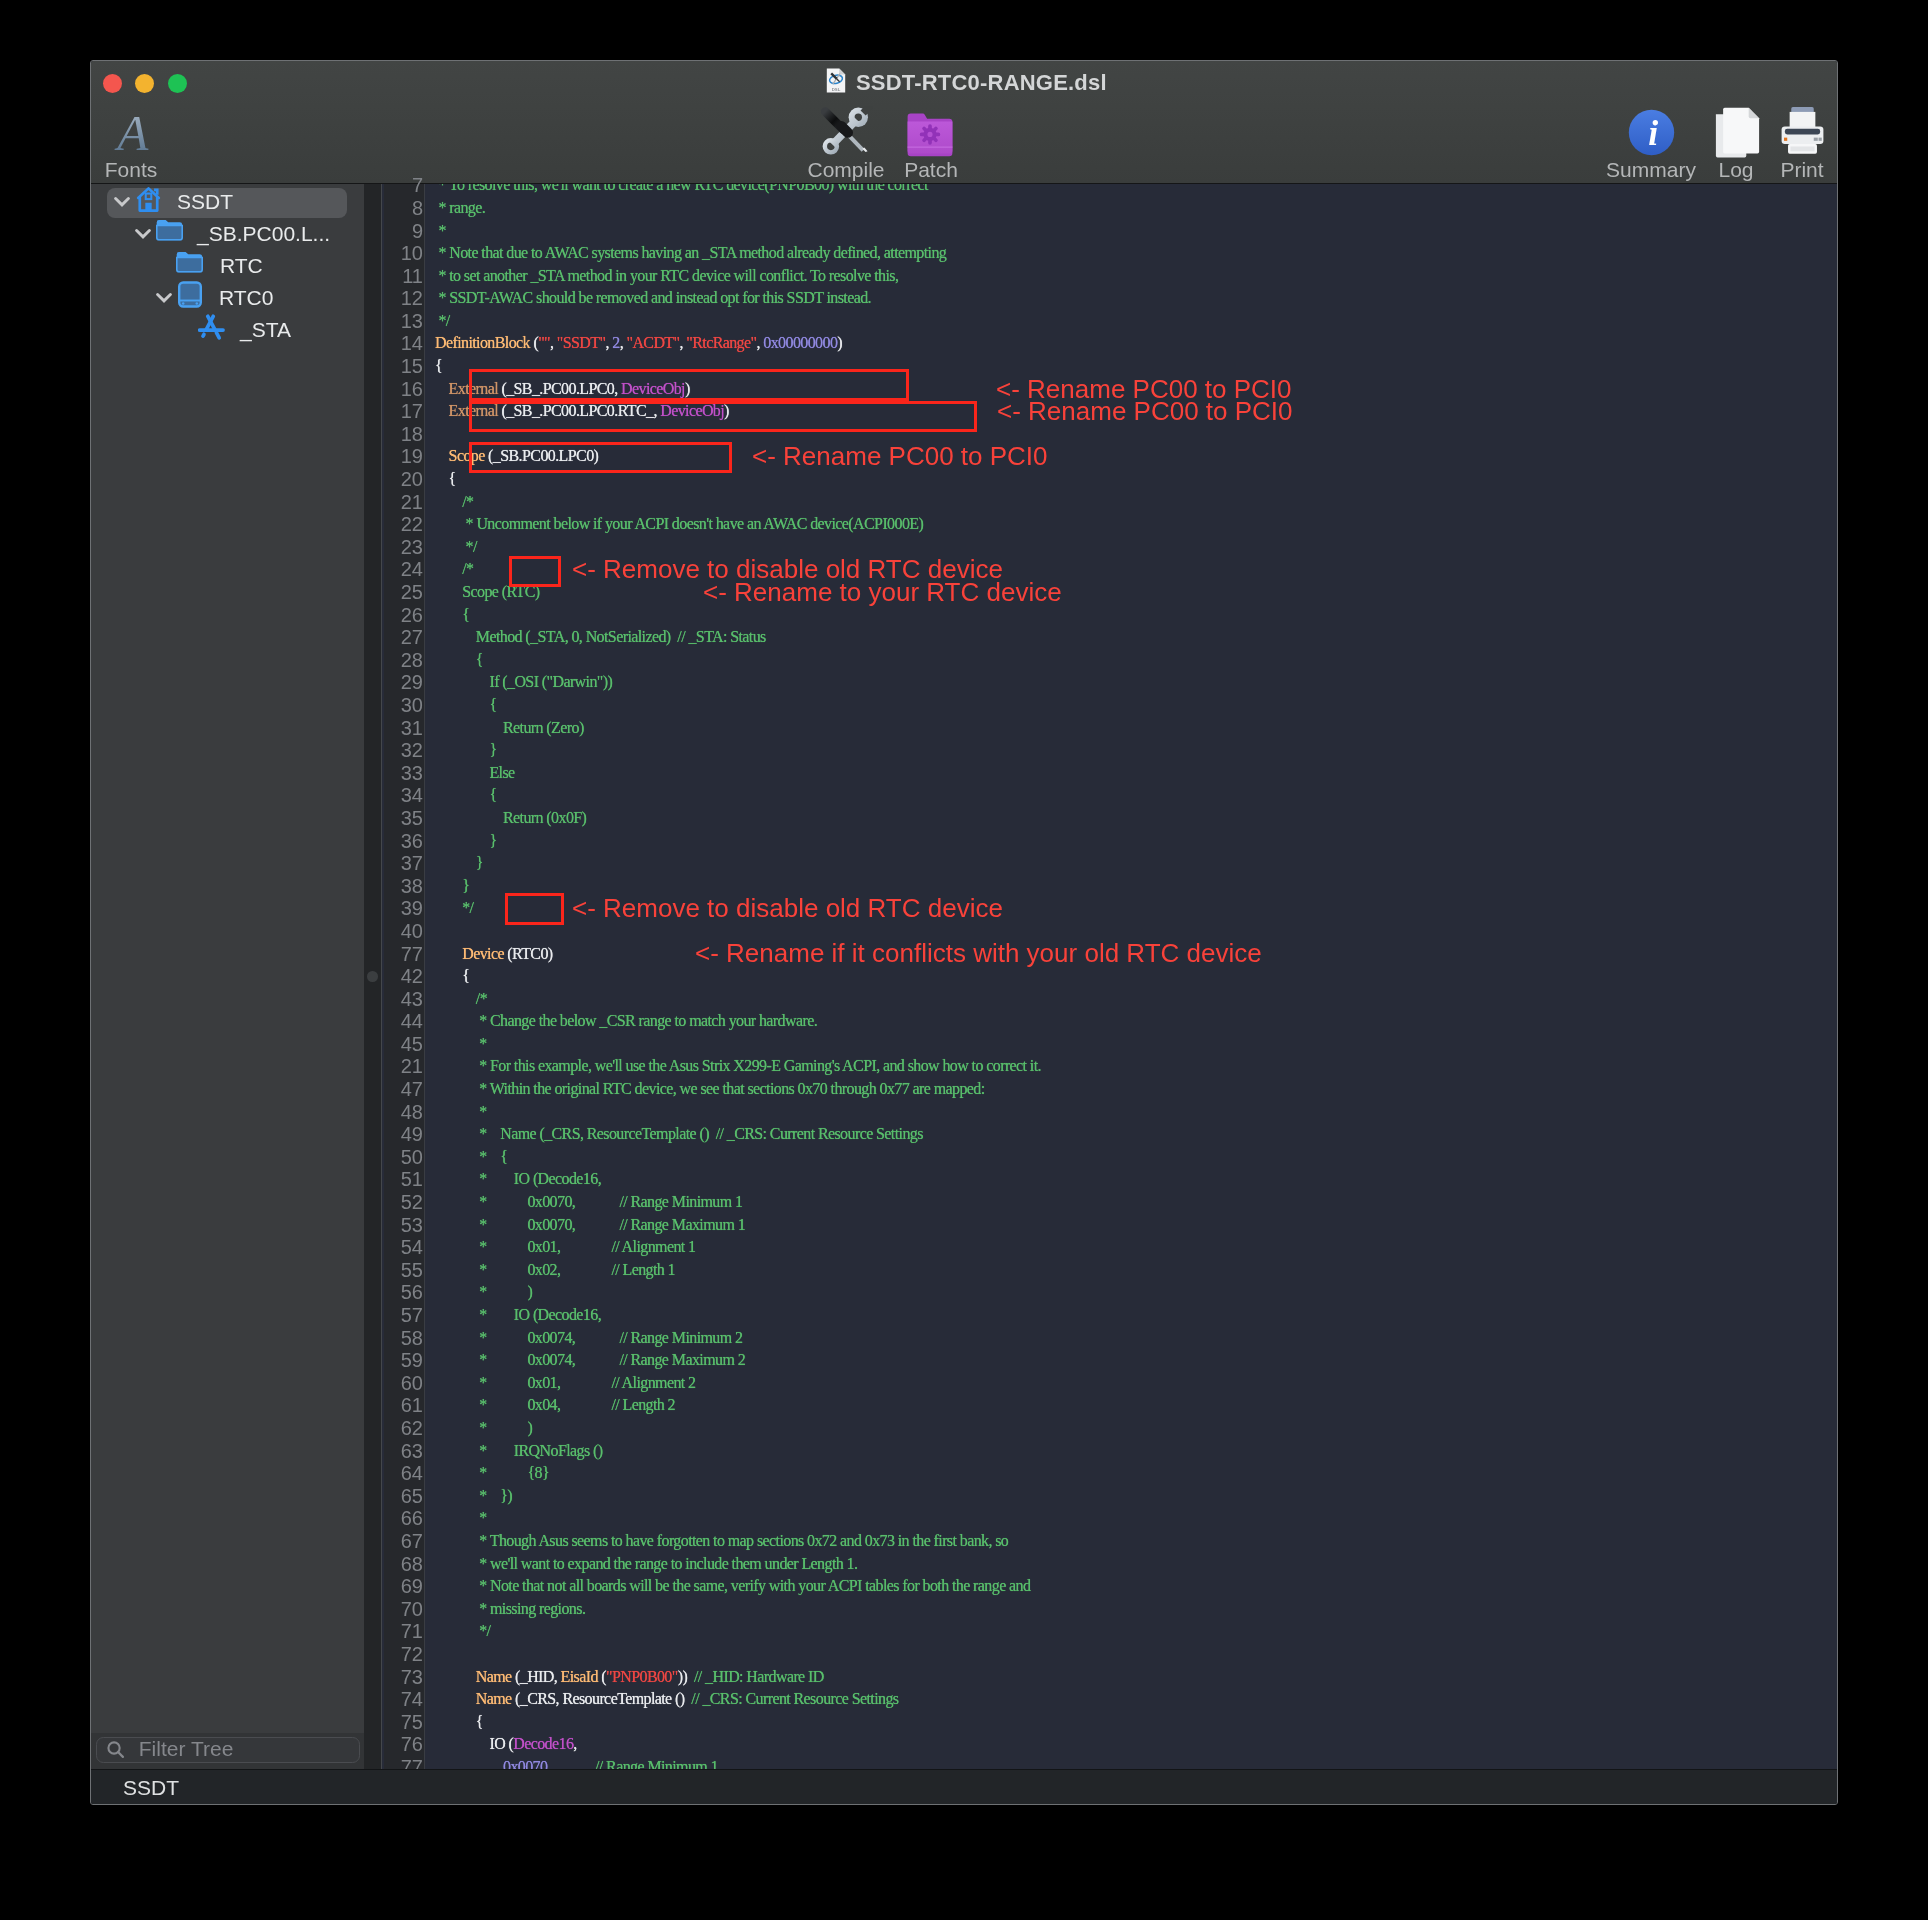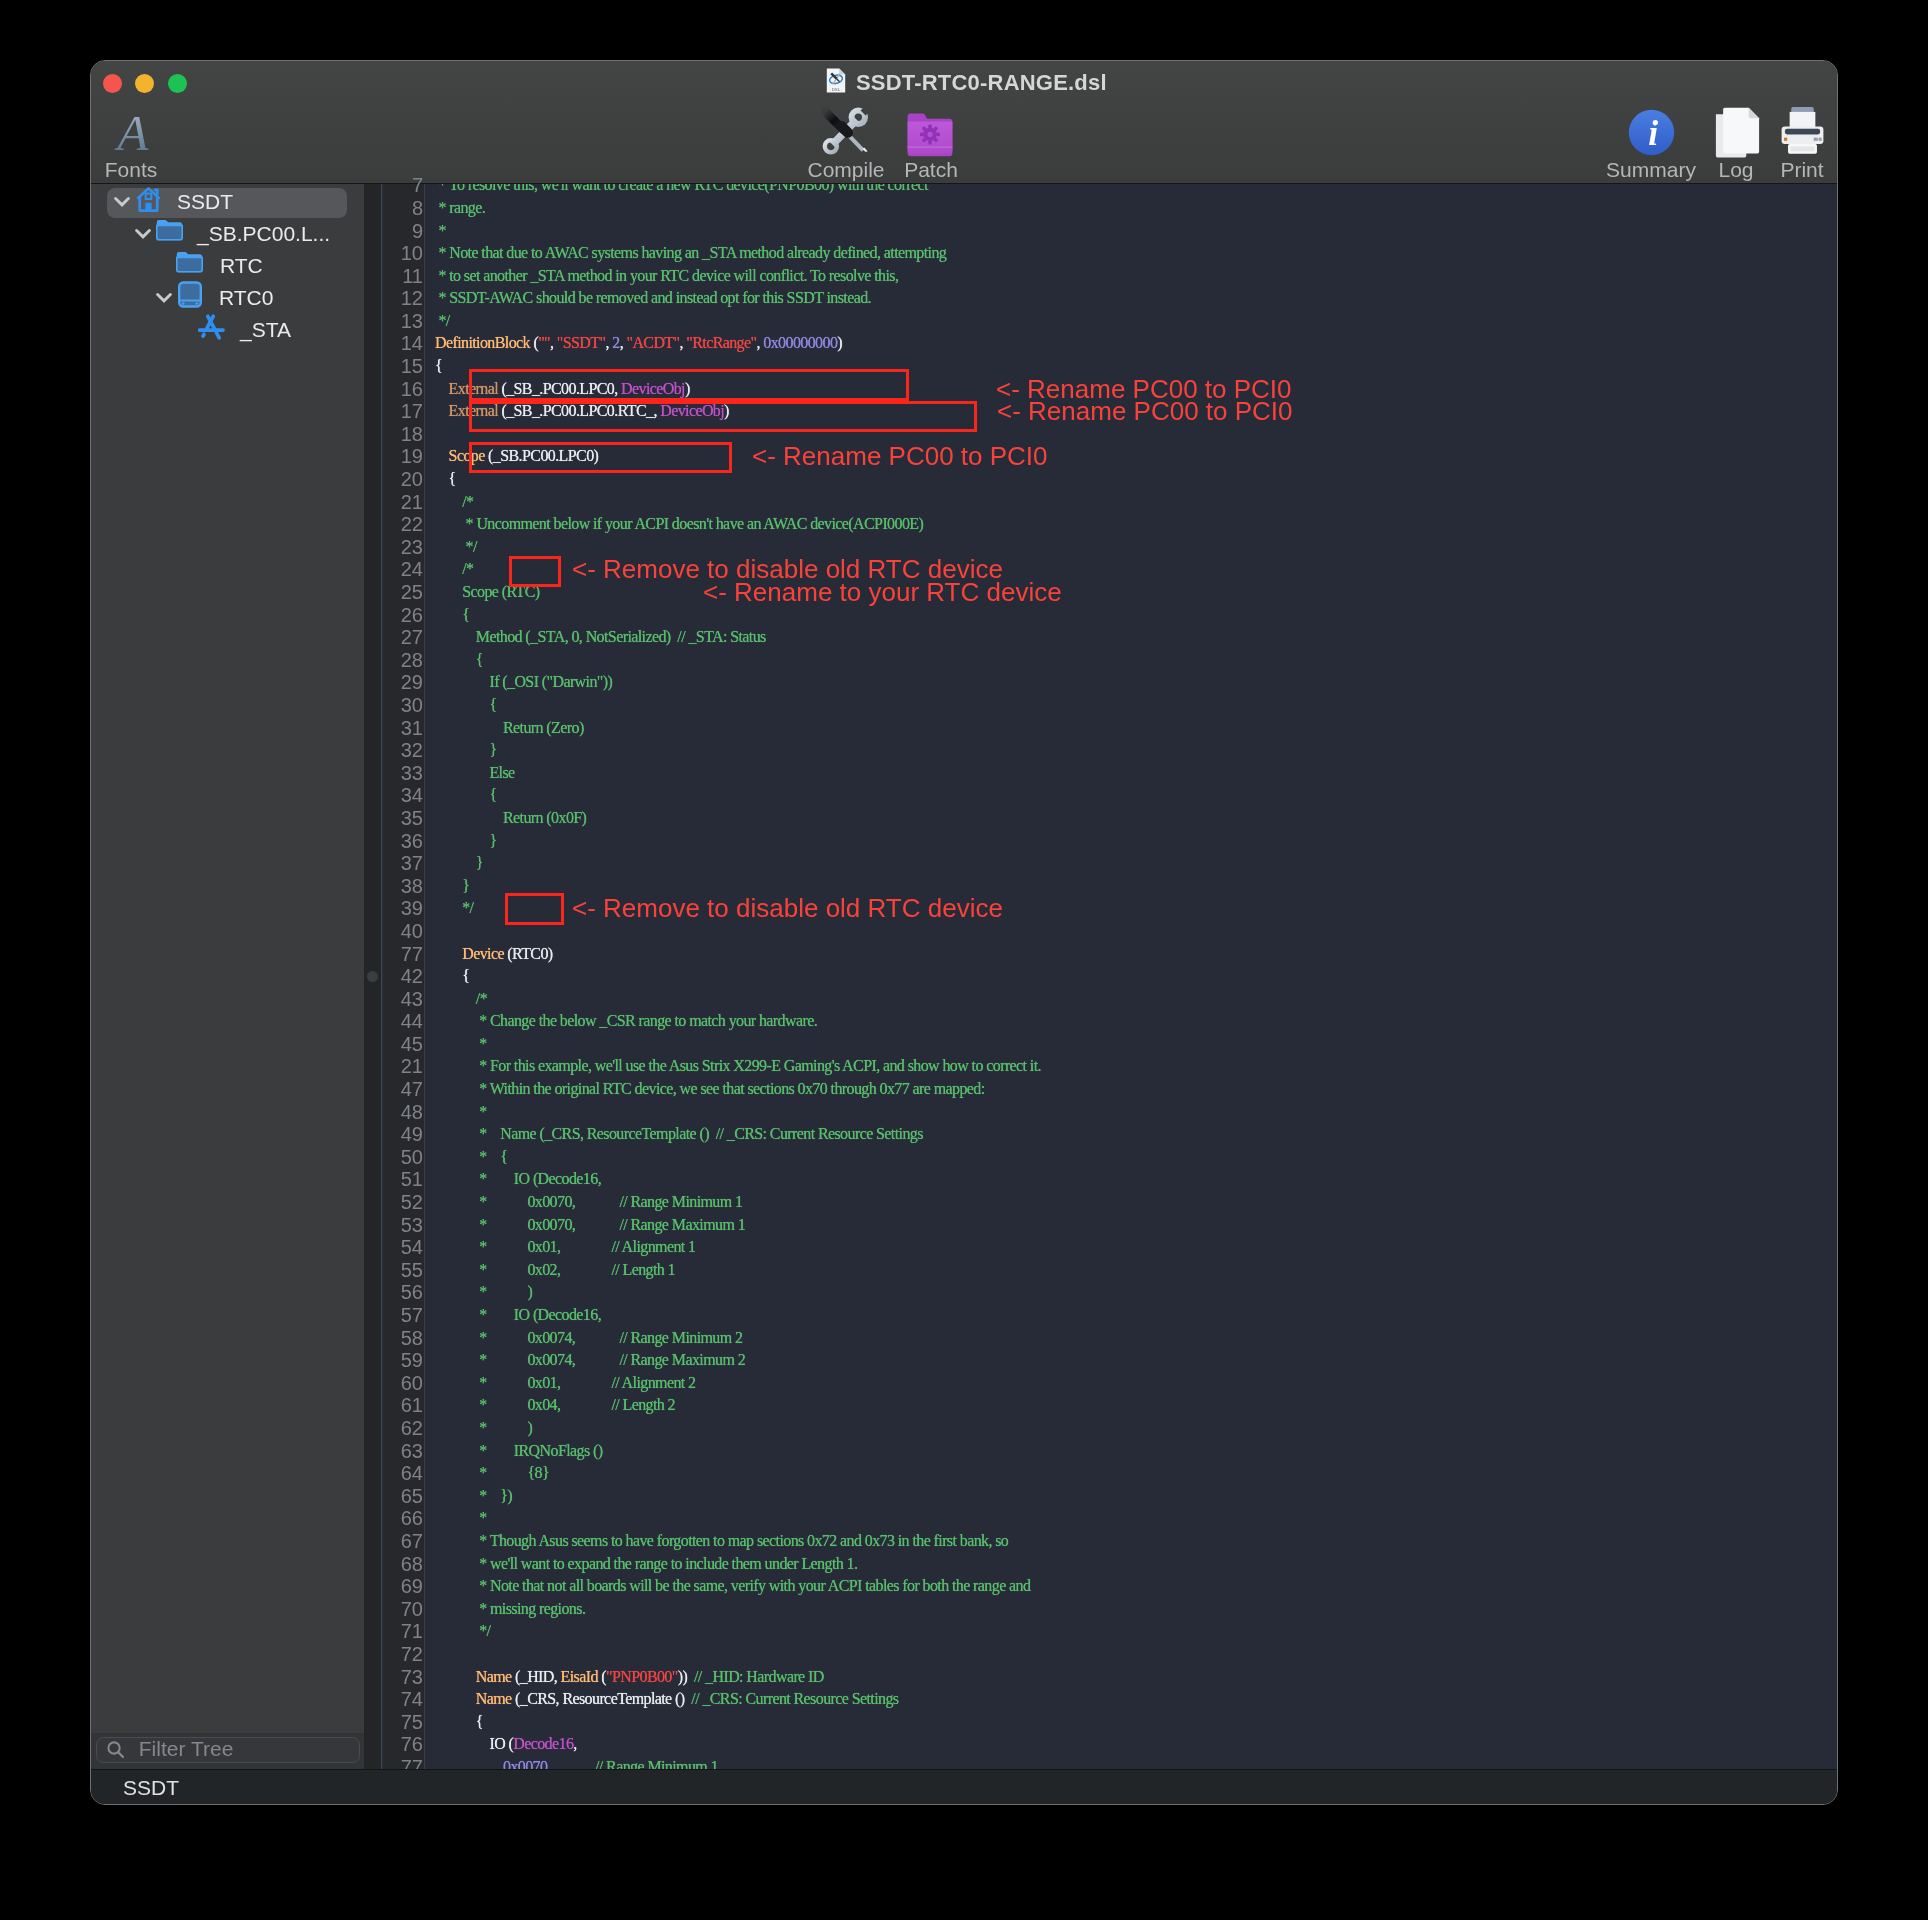--- a/index.html
+++ b/index.html
@@ -1,16 +1,16 @@
 <!DOCTYPE html>
 <html style="font-size:13px"><head><meta charset="utf-8"><style>
 *{margin:0;padding:0;box-sizing:border-box}
 html,body{width:1928px;height:1920px;background:#000;overflow:hidden}
 body{font-family:"Liberation Sans",sans-serif}
-#win{position:absolute;left:91px;top:61px;width:1746px;height:1743px;border-radius:14px;overflow:hidden;background:#272b38;outline:1.6px solid #6e7174;outline-offset:-0.8px}
+#win{position:absolute;left:91px;top:61px;width:1746px;height:1743px;border-radius:2px;overflow:hidden;background:#272b38;outline:1.6px solid #6e7174;outline-offset:-0.8px}
 #chrome{position:absolute;left:0;top:0;width:100%;height:123px;background:linear-gradient(#424544,#3a3d3c);border-bottom:1.6px solid #151617}
 .tl{position:absolute;top:12.5px;width:19.3px;height:19.3px;border-radius:50%}
 #tlr{left:12px;background:#f4564e}
 #tly{left:44px;background:#f3b32f}
 #tlg{left:77px;background:#1ec254}
 #title{position:absolute;left:765px;top:9px;font-size:22px;font-weight:700;color:#d4d6d7;letter-spacing:0.2px}
 #docicon{position:absolute;left:735px;top:6.4px}
 .icolabel{position:absolute;font-size:21px;color:#b4b6b7;top:97px;white-space:nowrap;transform:translateX(-50%)}
 #fontsA{position:absolute;left:19.3px;top:47px;width:45px;height:50px;font-family:"Liberation Serif",serif;font-style:italic;font-size:51px;line-height:50px;font-weight:400;text-align:center;background:linear-gradient(#a8b7c6,#54708c);-webkit-background-clip:text;background-clip:text;color:transparent}
 #main{position:absolute;left:0;top:123px;width:100%;height:1585px}
@@ -298,20 +298,21 @@
 <div class="rbox" style="left:42px;top:217px;width:508px;height:31px"></div>
 <div class="rbox" style="left:42px;top:258px;width:263px;height:31px"></div>
 <div class="rbox" style="left:82px;top:372px;width:52px;height:31px"></div>
 <div class="rbox" style="left:78px;top:709px;width:59px;height:32px"></div>
 <div class="ann" style="left:569px;top:189px">&lt;- Rename PC00 to PCI0</div>
 <div class="ann" style="left:570px;top:211px">&lt;- Rename PC00 to PCI0</div>
 <div class="ann" style="left:325px;top:256px">&lt;- Rename PC00 to PCI0</div>
 <div class="ann" style="left:145px;top:369px">&lt;- Remove to disable old RTC device</div>
 <div class="ann" style="left:276px;top:392px">&lt;- Rename to your RTC device</div>
 <div class="ann" style="left:145px;top:708px">&lt;- Remove to disable old RTC device</div>
+<div class="ann" style="left:268px;top:753px">&lt;- Rename if it conflicts with your old RTC device</div>
    </div>
   </div>
  </div>
  <div id="statusbar">
       <div>SSDT</div>
     </div>
 </div>
 
 
 </body></html>

